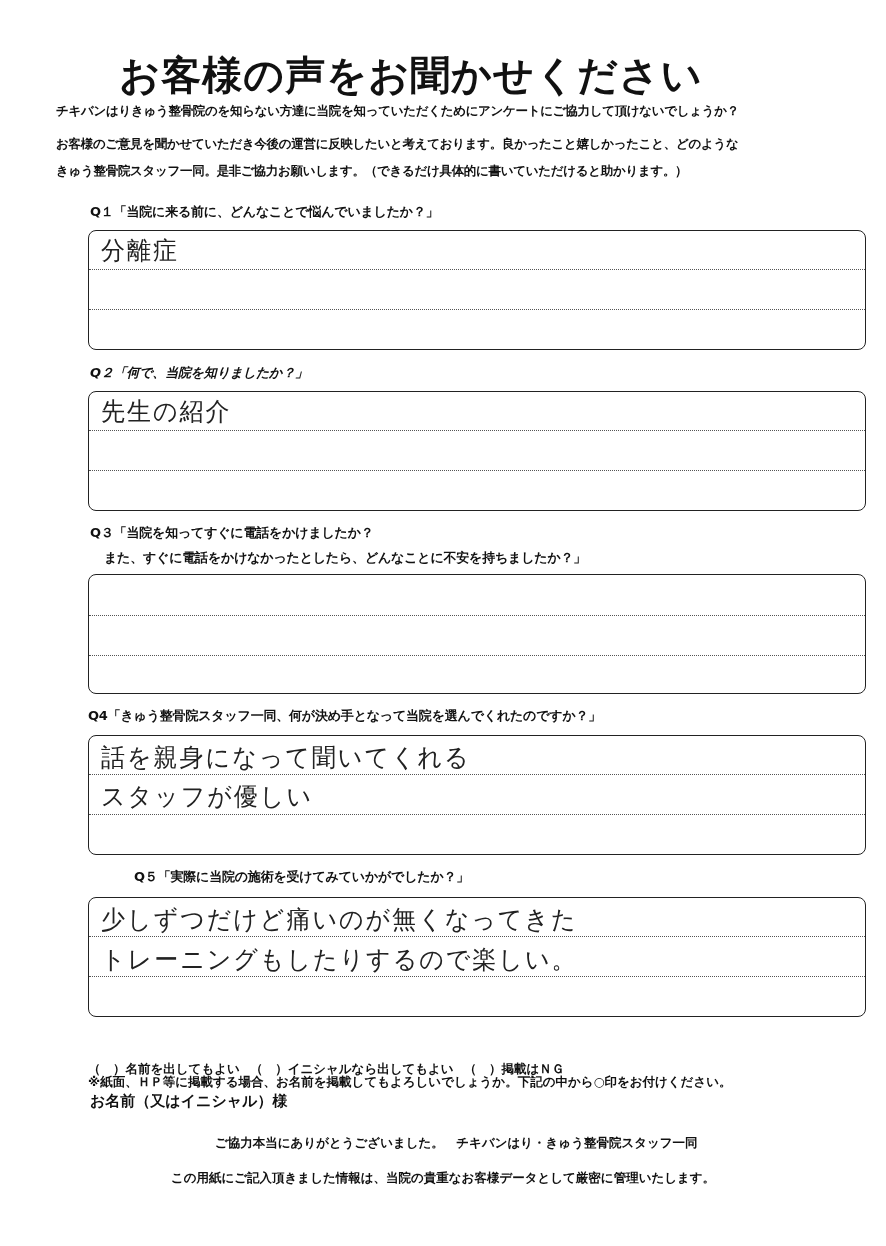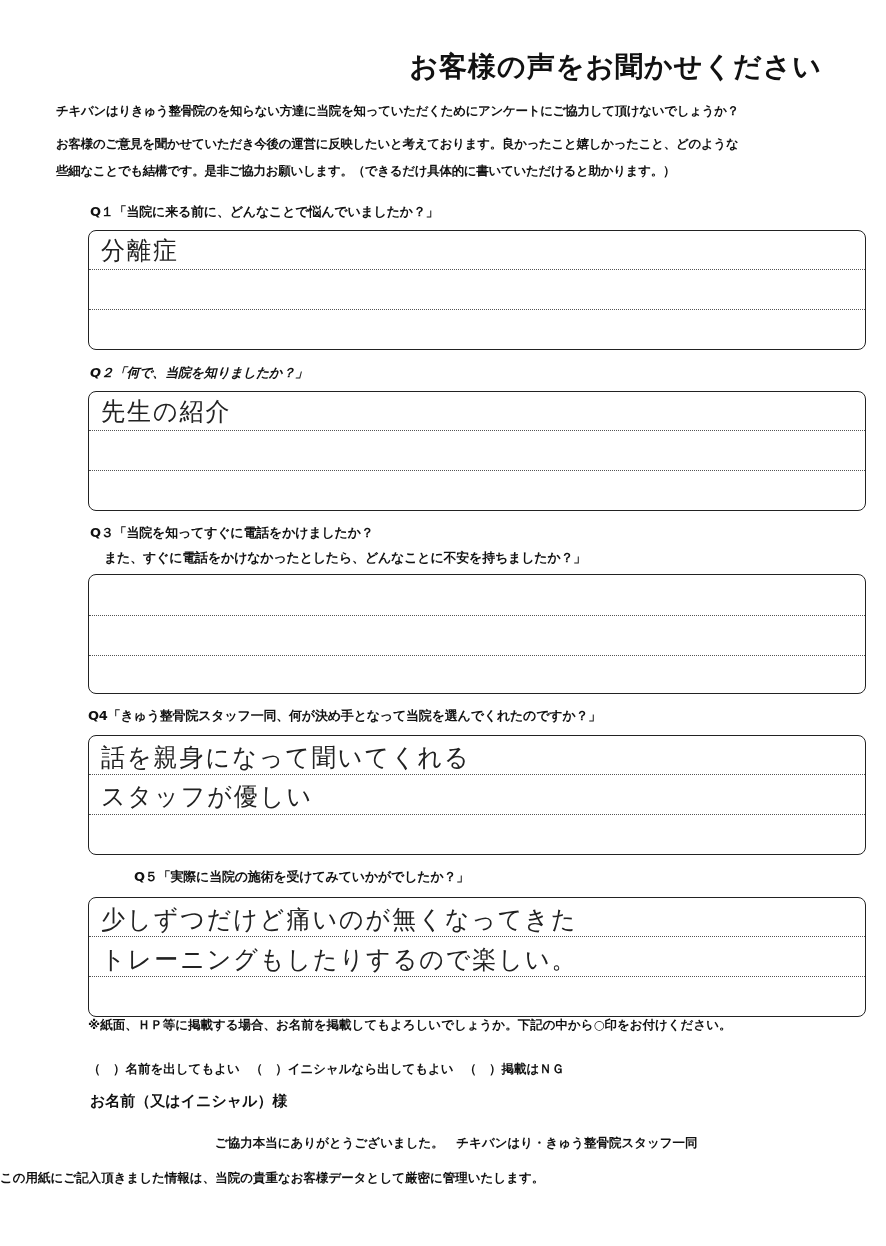--- a/index.html
+++ b/index.html
@@ -1,36 +1,36 @@
 <!DOCTYPE html>
 <html><head>
 <meta charset="utf-8">
 <style>
   html, body { margin:0; padding:0; background:#ffffff; }
   body { width:886px; height:1246px; position:relative; overflow:hidden; font-family:"DejaVu Sans", sans-serif; color:#111; }
-  .title { position:absolute; left:0; width:822px; top:48px; text-align:right; font-family:"DejaVu Serif", serif; font-weight:bold; font-size:28px; letter-spacing:1px; }
+  .title { position:absolute; left:0; width:822px; top:48px; text-align:center; font-family:"DejaVu Serif", serif; font-weight:bold; font-size:40px; letter-spacing:1px; }
   .intro { position:absolute; left:56px; font-size:12.5px; font-weight:bold; white-space:nowrap; letter-spacing:-0.3px; }
   .q { position:absolute; left:90px; font-size:13px; font-weight:bold; white-space:nowrap; letter-spacing:-0.2px; }
   .box { position:absolute; left:88px; width:728px; border:1.5px solid #222; border-radius:8px;padding-left:48px; }
   .line { position:absolute; left:0; right:0; border-top:1.5px dotted #555; }
   .hand { position:absolute; left:12px; font-family:"DejaVu Sans", sans-serif; font-size:24px; font-weight:300; color:#222; white-space:nowrap; letter-spacing:2px; transform:scaleY(1.05); }
   .note { position:absolute; left:90px; font-size:12.5px; font-weight:bold; white-space:nowrap; }
   .name-row { position:absolute; left:90px; top:1092px; font-size:15px; font-weight:bold; white-space:nowrap; display:flex; align-items:flex-start; }
   .name-line { display:inline-block; width:192px; border-bottom:1.5px solid #222; text-align:center; font-size:30px; font-weight:300; margin:0 6px 0 4px; line-height:30px; }
   .thanks { position:absolute; top:1135px; left:215px; font-size:12.5px; font-weight:bold; white-space:nowrap; }
-  .footer { position:absolute; top:1170px; left:0; width:886px; font-size:12.5px; font-weight:bold; }
+  .footer { position:absolute; top:1170px; left:0; width:886px; text-align:center; font-size:12.5px; font-weight:bold; }
 </style>
 </head>
 <body>
 
 <div class="title">お客様の声をお聞かせください</div>
 
 <div class="intro" style="top:103px;">チキバンはりきゅう整骨院のを知らない方達に当院を知っていただくためにアンケートにご協力して頂けないでしょうか？</div>
 <div class="intro" style="top:136px;">お客様のご意見を聞かせていただき今後の運営に反映したいと考えております。良かったこと嬉しかったこと、どのような</div>
-<div class="intro" style="top:163px;">些細なことでも結構です。是非ご協力お願いします。（できるだけ具体的に書いていただけると助かります。）</div>
+<div class="intro" style="top:163px;">きゅう整骨院スタッフ一同。是非ご協力お願いします。（できるだけ具体的に書いていただけると助かります。）</div>
 
 <div class="q" style="top:203px;">Q１「当院に来る前に、どんなことで悩んでいましたか？」</div>
 <div class="box" style="top:230px;height:118px;">
   <div class="line" style="top:38px;"></div>
   <div class="line" style="top:78px;"></div>
   <div class="hand" style="top:4px;">分離症</div>
 </div>
 
 <div class="q" style="top:364px;font-style:italic;">Q２「何で、当院を知りましたか？」</div>
 <div class="box" style="top:391px;height:118px;">
@@ -55,21 +55,21 @@
 </div>
 
 <div class="q" style="top:868px;margin-left:44px;">Q５「実際に当院の施術を受けてみていかがでしたか？」</div>
 <div class="box" style="top:897px;height:118px;">
   <div class="line" style="top:38px;"></div>
   <div class="line" style="top:78px;"></div>
   <div class="hand" style="top:6px;">少しずつだけど痛いのが無くなってきた</div>
   <div class="hand" style="top:46px;">トレーニングもしたりするので楽しい。</div>
 </div>
 
-<div class="note" style="top:1017px;left:88px;">※紙面、ＨＰ等に掲載する場合、お名前を掲載してもよろしいでしょうか。下記の中から○印をお付けください。</div>
+<div class="note" style="top:1074px;left:88px;">※紙面、ＨＰ等に掲載する場合、お名前を掲載してもよろしいでしょうか。下記の中から○印をお付けください。</div>
 <div class="note" style="top:1061px;left:88px;">
   <span>（　）名前を出してもよい</span>
   <span style="margin-left:6px;">（　）イニシャルなら出してもよい</span>
   <span style="margin-left:6px;">（　）掲載はＮＧ</span>
 </div>
 
 <div class="name-row">
   <span>お名前（又はイニシャル）</span>
   <span>様</span>
 </div>

